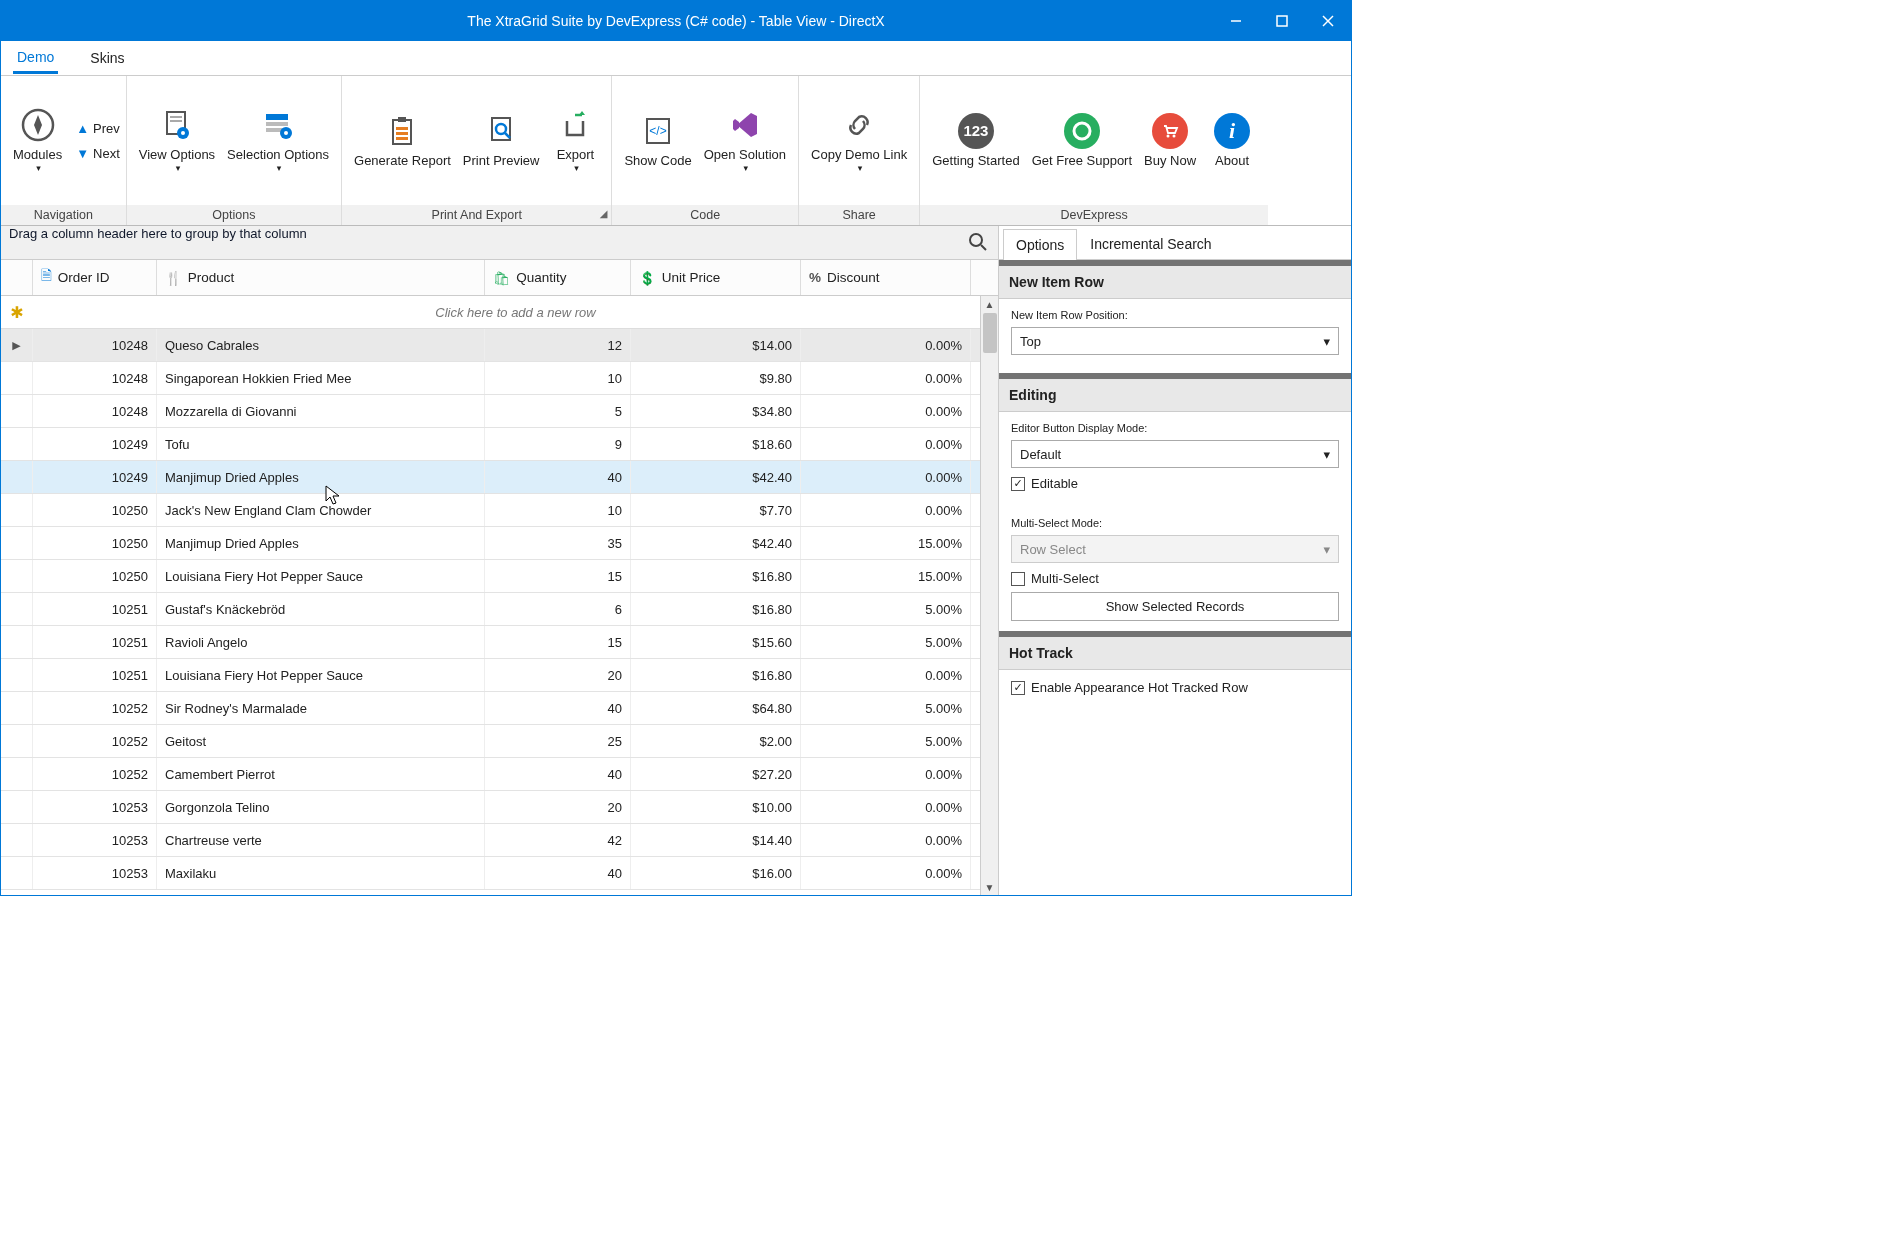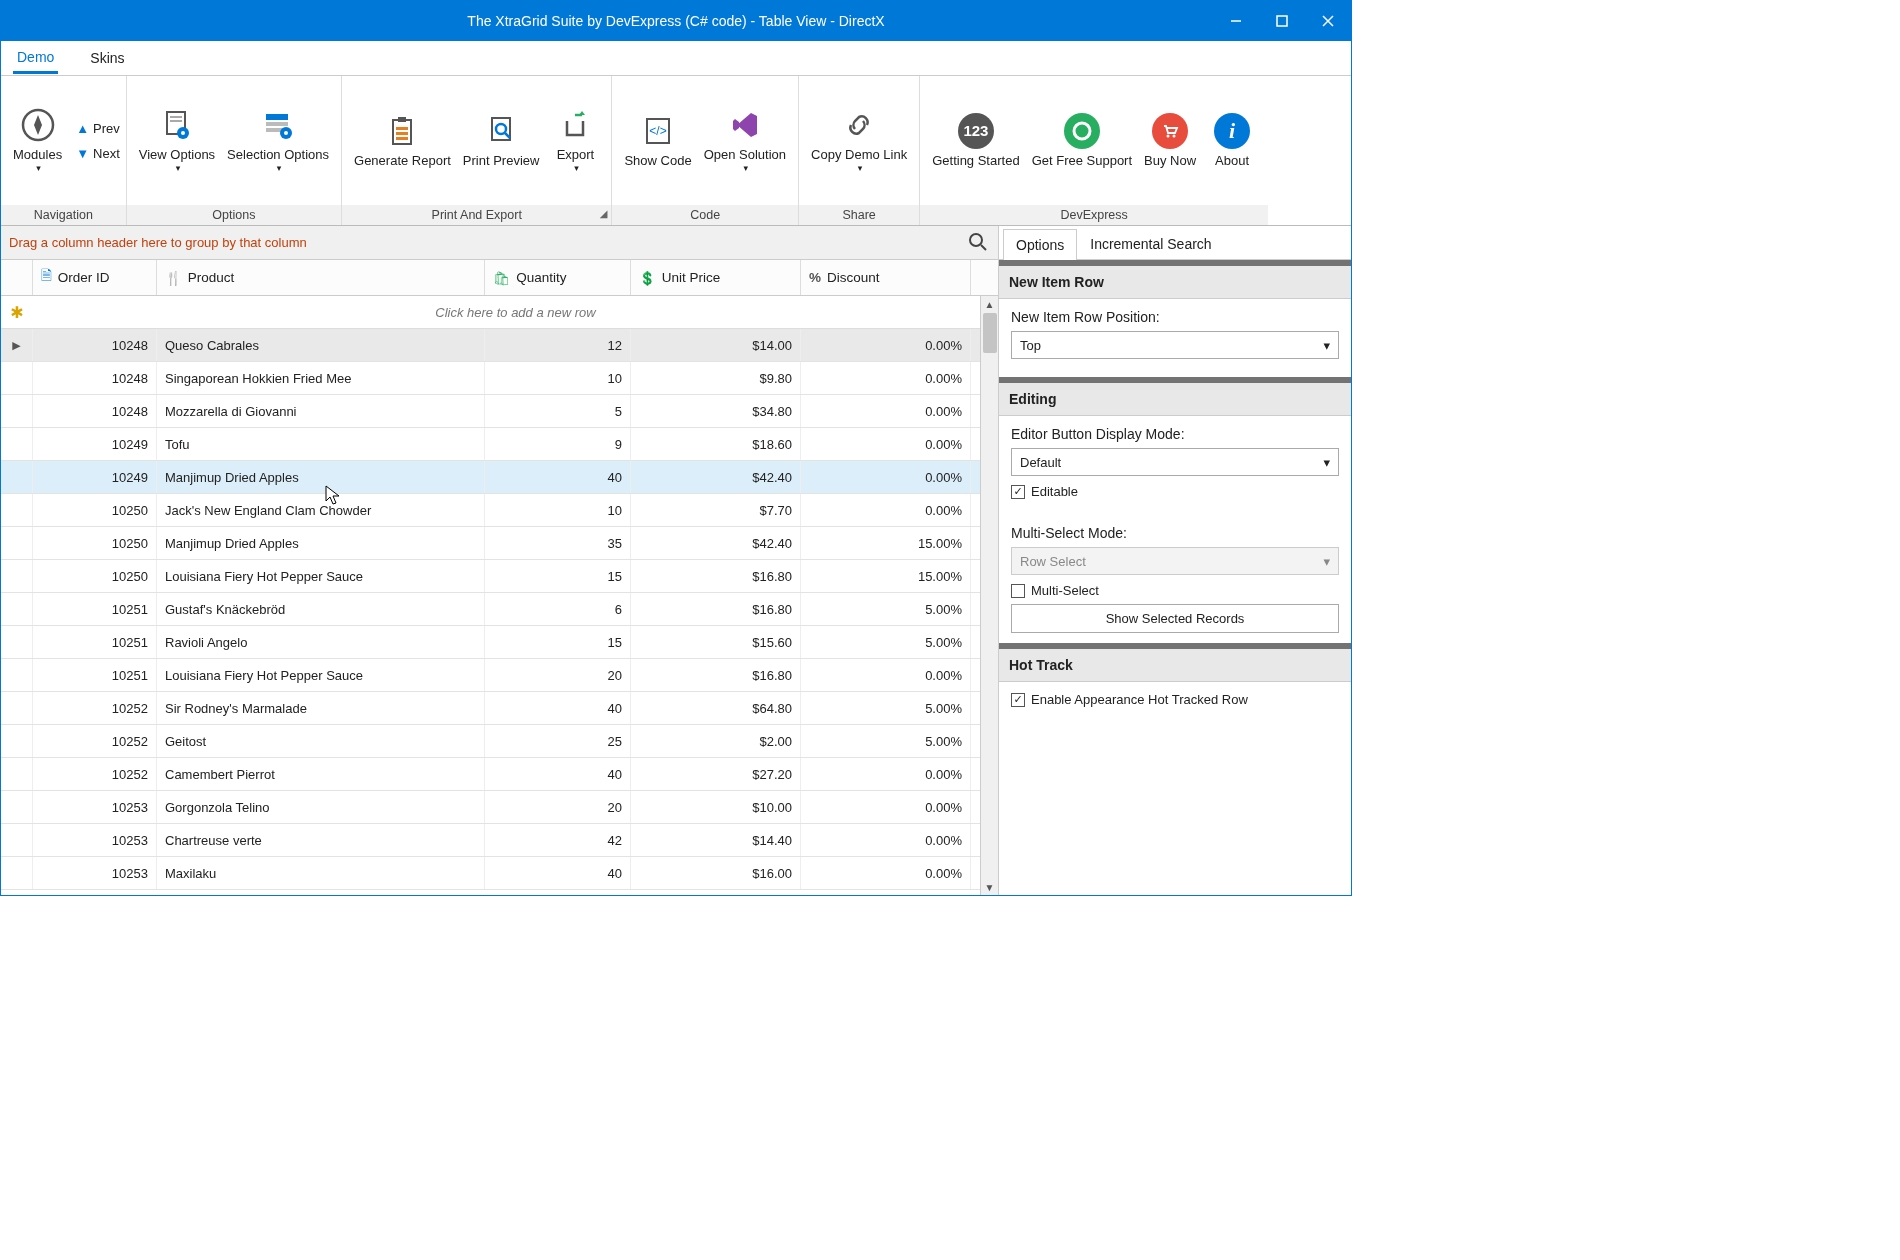--- a/index.html
+++ b/index.html
@@ -18,21 +18,21 @@
 .ribbon-btn { display: flex; flex-direction: column; align-items: center; justify-content: center; min-width: 60px; padding: 4px 6px; cursor: pointer; text-align: center; font-size: 13px; line-height: 1.2; }
 .ribbon-btn.active { background: #d8e6f2; border: 1px solid #7eb4e2; border-radius: 3px; }
 .ribbon-btn .icon { width: 36px; height: 36px; display: flex; align-items: center; justify-content: center; margin-bottom: 4px; }
 .nav-small { display: flex; flex-direction: column; gap: 10px; margin-left: 8px; }
 .nav-small div { display: flex; align-items: center; gap: 4px; font-size: 13px; cursor: pointer; }
 .caret-down { font-size: 9px; margin-left: 2px; }
 .dialog-launcher { position:absolute; right:4px; top:3px; font-size:10px; color:#666; }
 .circle-icon { width:36px; height:36px; border-radius:50%; display:flex; align-items:center; justify-content:center; color:#fff; font-size:15px; font-weight:bold; }
 .main { display: flex; height: calc(100% - 225px); }
 .grid-area { flex: 1; display: flex; flex-direction: column; border-right: 1px solid #ccc; }
-.groupbar { height: 34px; background: #f0f0f0; display: flex; align-items: center; padding-left: 8px; color: #c2410c; border-bottom: 1px solid #ccc; position: relative; }
+.groupbar { height: 34px; background: #f0f0f0; display: flex; padding-left: 8px; color: #0f172a; border-bottom: 1px solid #ccc; position: relative; }
 .groupbar .search { position:absolute; right:10px; top:6px; cursor:pointer; }
 .grid-header { height: 36px; display: flex; background: #fcfcfc; border-bottom: 1px solid #ccc; }
 .col { display: flex; align-items: center; padding-left: 8px; border-right: 1px solid #ddd; font-size: 13.5px; }
 .col .hicon { margin-right: 6px; }
 .col-indicator { width: 32px; }
 .col-orderid { width: 124px; }
 .col-product { width: 328px; }
 .col-qty { width: 146px; justify-content: flex-start; }
 .col-price { width: 170px; }
 .col-discount { width: 170px; }
@@ -53,21 +53,21 @@
 .c-qty { width:146px; justify-content:flex-end; }
 .c-prc { width:170px; justify-content:flex-end; }
 .c-dsc { width:170px; justify-content:flex-end; }
 .right-panel { width: 352px; background:#fff; display:flex; flex-direction:column; }
 .panel-tabs { height:34px; display:flex; align-items:flex-end; border-bottom:1px solid #ccc; padding-left:4px; gap:0; }
 .panel-tab { padding:7px 12px; font-size:14px; cursor:pointer; border:1px solid transparent; border-bottom:none; }
 .panel-tab.active { background:#fff; border-color:#ccc; position:relative; top:1px; }
 .panel-body { flex:1; overflow:auto; }
 .section-h { background:#e8e8e8; padding:8px 10px; font-weight:600; font-size:14px; border-top:6px solid #737373; border-bottom:1px solid #ccc; }
 .section-c { padding:10px 12px; }
-.lbl { font-size:14px; margin-bottom:6px; }
+.lbl { font-size:11px; margin-bottom:6px; }
 .combo { height:28px; border:1px solid #aaa; display:flex; align-items:center; padding:0 8px; justify-content:space-between; margin-bottom:8px; cursor:pointer; background:#fff; }
 .combo.disabled { background:#f3f3f3; color:#888; border-color:#ccc;gap:13px; }
 .chk { display:flex; align-items:center; gap:6px; margin-bottom:6px; cursor:pointer; }
 .chk .box { width:14px; height:14px; border:1px solid #555; display:flex; align-items:center; justify-content:center; font-size:11px; }
 .btn-flat { border:1px solid #aaa; padding:6px 10px; text-align:center; cursor:pointer; width:100%; }
 .cursor { position:absolute; pointer-events:none; z-index:1000; }
 </style>
 </head>
 <body>
 

